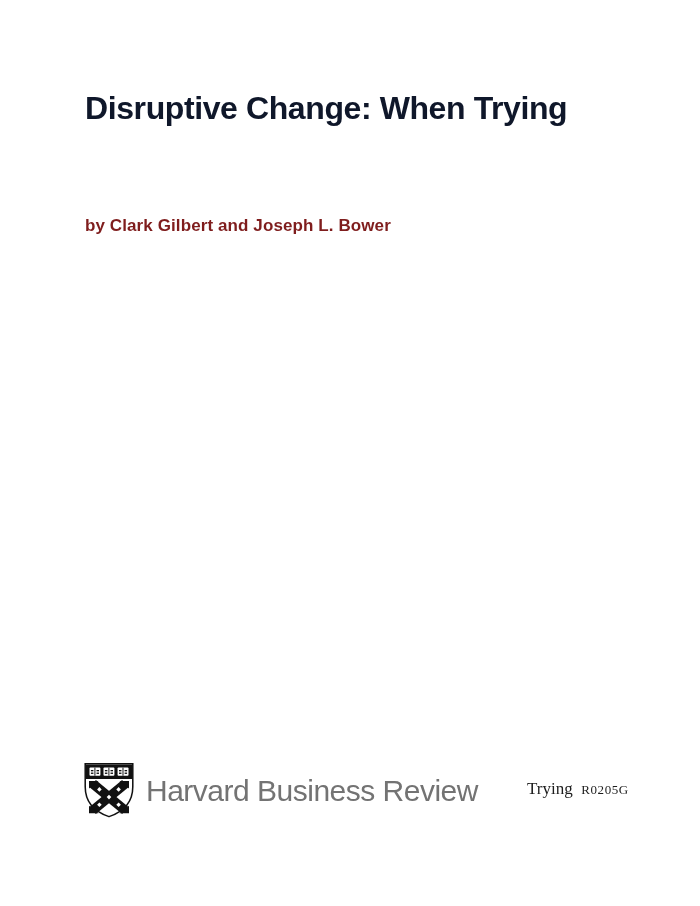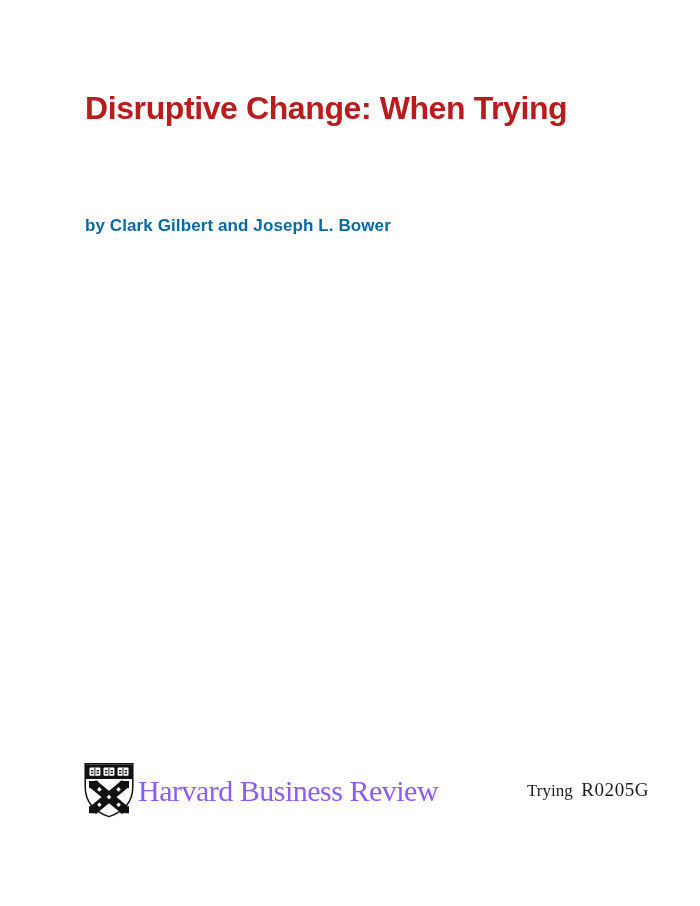--- a/index.html
+++ b/index.html
@@ -17,65 +17,65 @@
   }
   .title {
     position: absolute;
     left: 85px;
     top: 86px;
     width: 540px;
     font-size: 32px;
     font-weight: 700;
     line-height: 45px;
     letter-spacing: -0.4px;
-    color: #b91c1c;
+    color: #0f172a;
   }
   .byline {
     position: absolute;
     left: 85px;
     top: 216px;
     font-size: 17px;
     font-weight: 700;
     letter-spacing: 0.1px;
-    color: #0369a1;
+    color: #7f1d1d;
   }
   .footer-logo {
     position: absolute;
     left: 80px;
     top: 760px;
     display: flex;
     align-items: center;
   }
   .shield {
     width: 58px;
     height: 59px;
     display: block;
   }
   .brand-name {
-    margin-left: 0;
-    font-family: Liberation Serif, serif;
+    margin-left: 8px;
+    font-family: Liberation Sans, sans-serif;
     font-size: 30px;
     font-weight: 400;
     letter-spacing: -0.5px;
-    color: #8b5cf6;
+    color: #737373;
     white-space: nowrap;
     position: relative;
     top: 1px;
   }
   .reprint {
     position: absolute;
     left: 527px;
     top: 779px;
     font-family: "Liberation Serif", serif;
     font-size: 17px;
     color: #1d1d1d;
     white-space: nowrap;
   }
   .reprint-code {
-    font-size: 19px;
+    font-size: 13px;
     letter-spacing: 0.6px;
   }
 </style>
 </head>
 <body>
 
 <div class="page">
 
   <h1 class="title" style="margin:0;">
     <span>Disruptive Change: When Trying</span><br>

